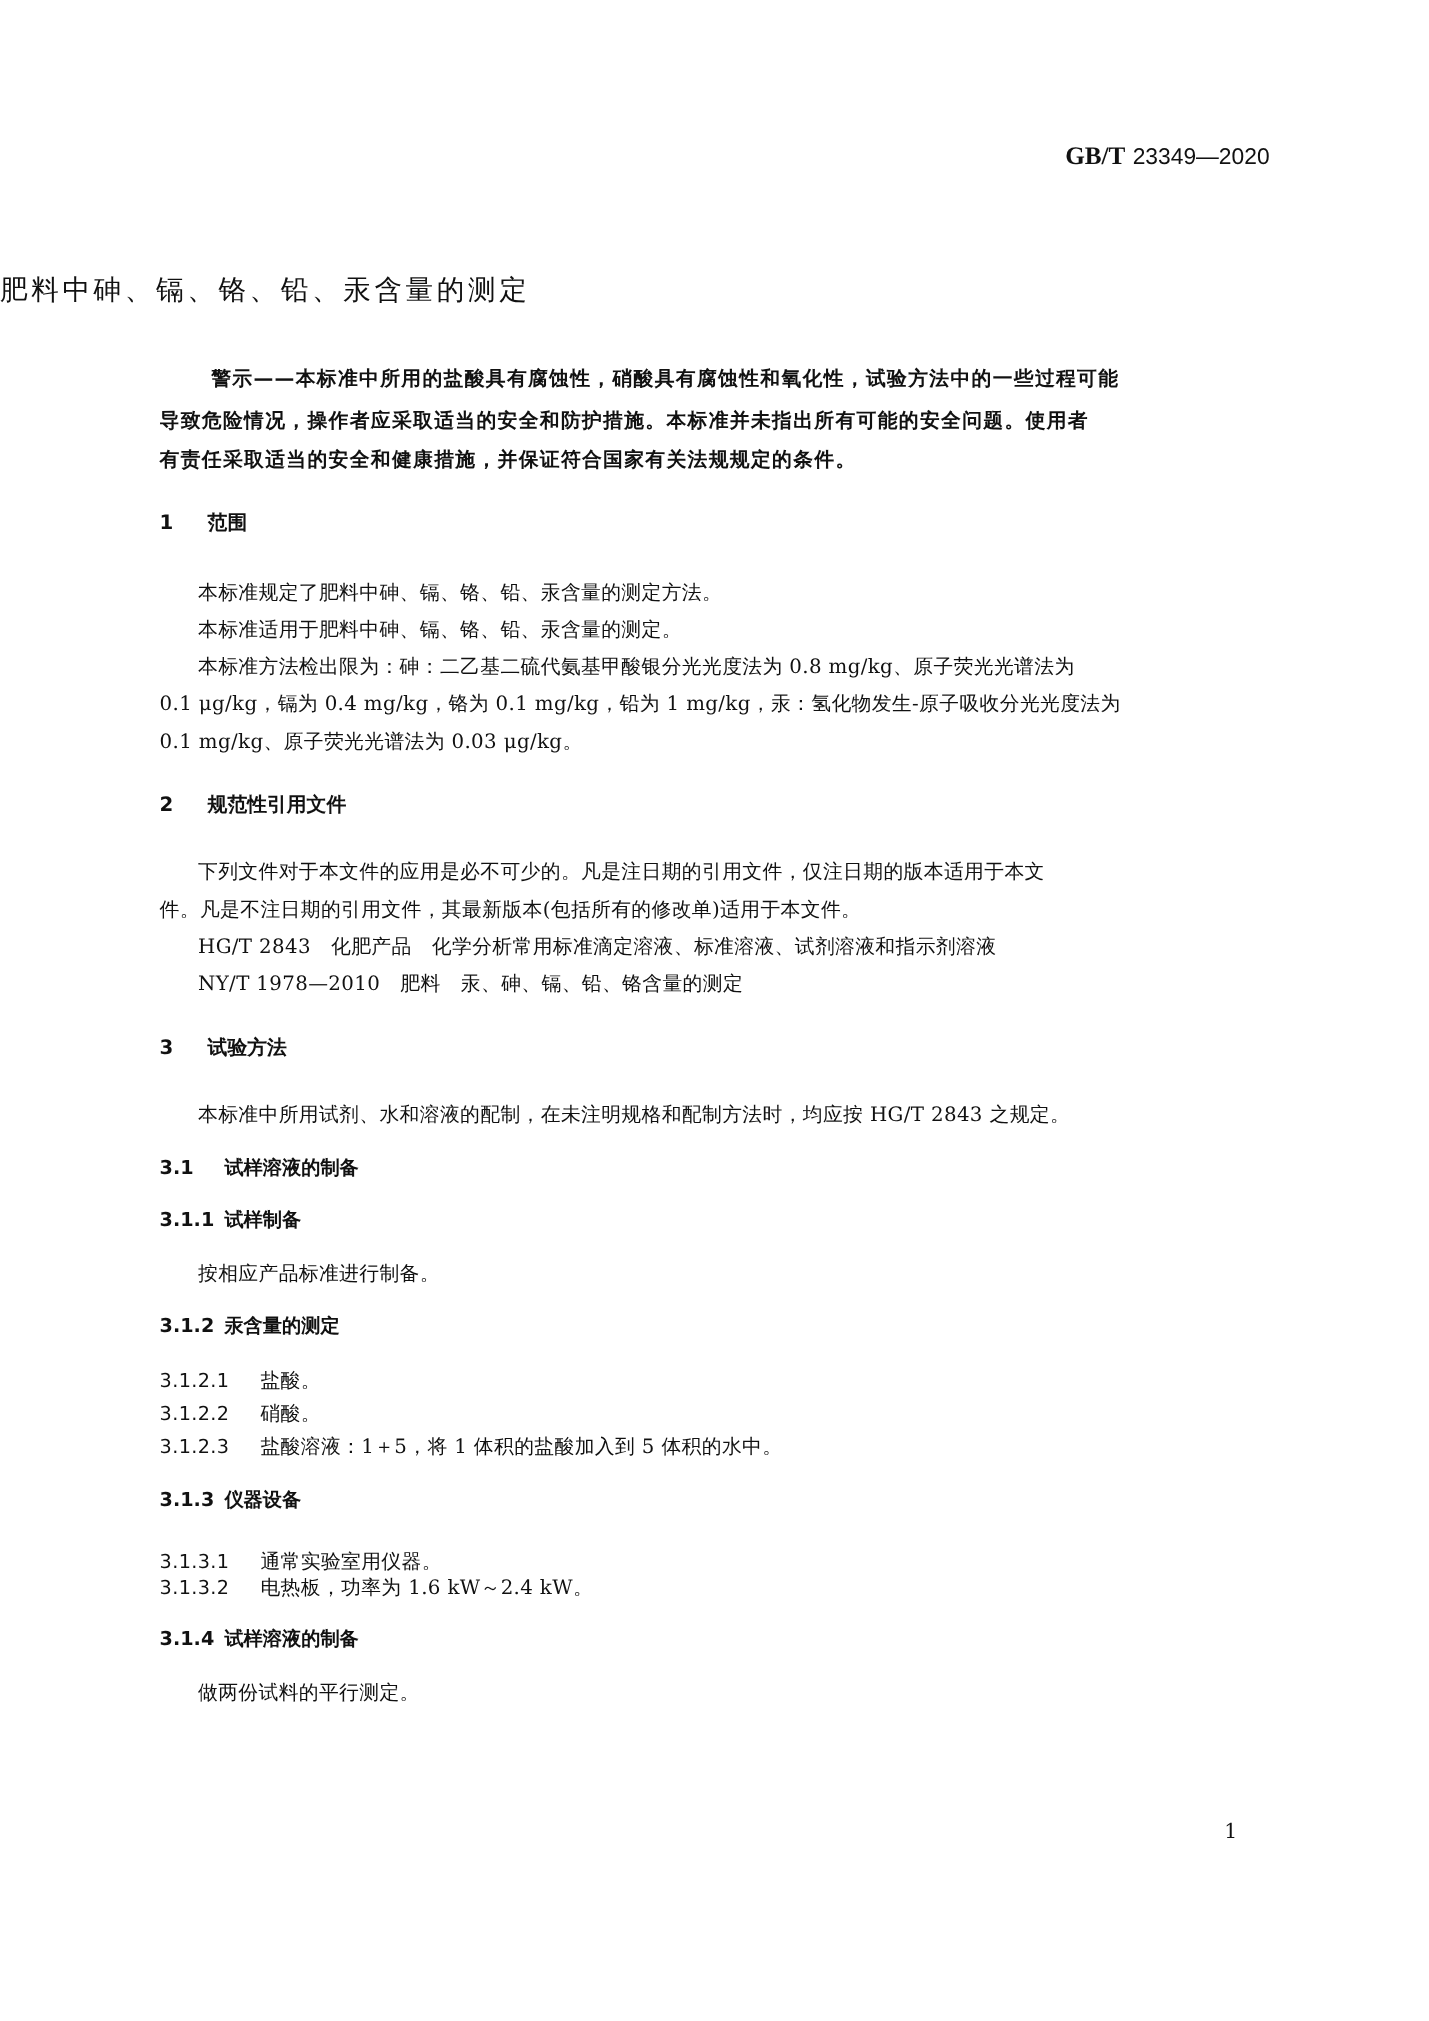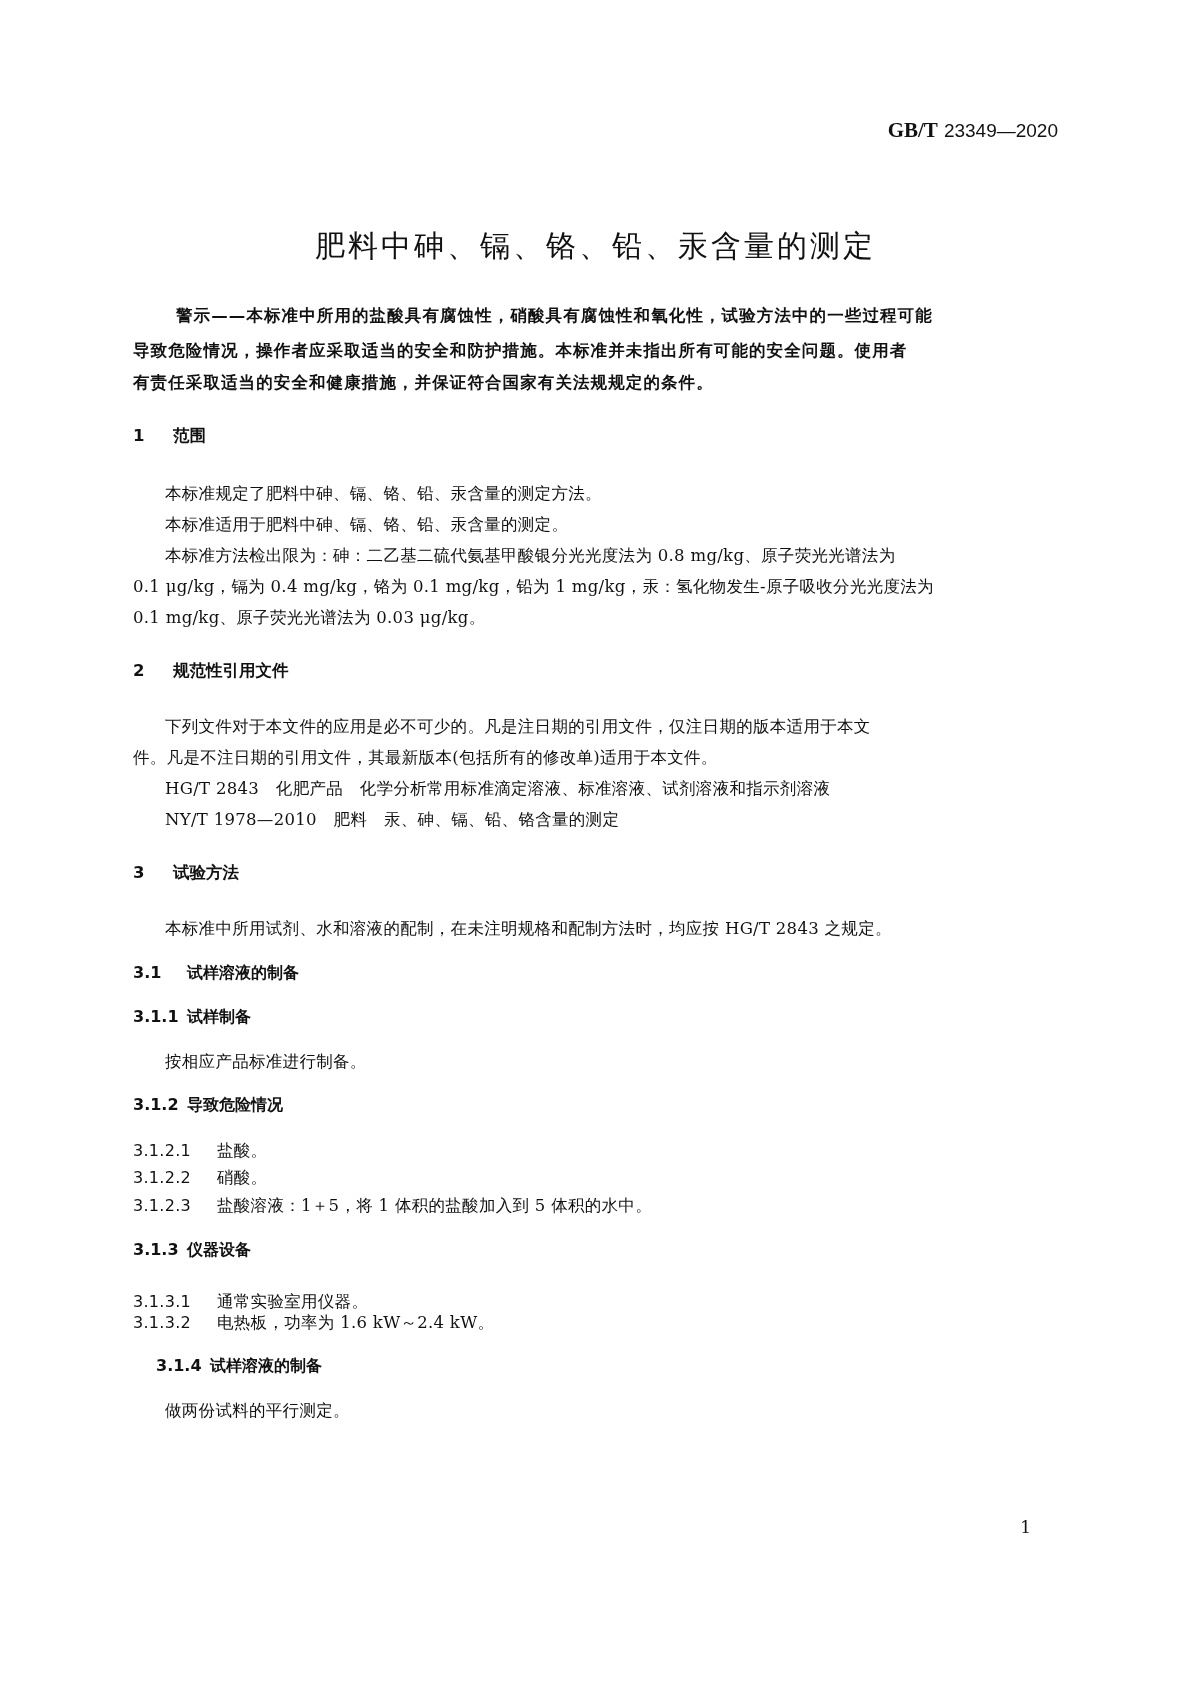--- a/index.html
+++ b/index.html
@@ -2,21 +2,21 @@
 <html><head>
 <meta charset="utf-8">
 <style>
   html, body { margin: 0; padding: 0; background: #ffffff; }
   body { width: 1191px; height: 1684px; position: relative; overflow: hidden;
          font-family: "DejaVu Serif", "Liberation Serif", serif; color: #111; }
   .abs { position: absolute; white-space: nowrap; }
   .header-code { right: 133px; top: 118px; font-size: 19px; }
   .header-code .gb { font-family: "Liberation Serif", serif; font-weight: bold; font-size: 21px; }
   .header-code .num { font-family: "Liberation Sans", sans-serif; font-size: 19px; }
-  .title { left: 0; width: 1191px; text-align: center; top: 226px; font-size: 30px;
+  .title { left: 0; width: 1191px; top: 226px; font-size: 23px;
            font-family: "DejaVu Sans", sans-serif; letter-spacing: 3px; }
   .para { font-size: 16.5px; letter-spacing: 0.3px; }
   .warn { font-family: "DejaVu Sans", sans-serif; font-weight: bold; font-size: 16.5px; letter-spacing: 1.1px; }
   .h1 { font-family: "DejaVu Sans", sans-serif; font-weight: bold; font-size: 16.5px; }
   .h1 .n { display: inline-block; width: 40px; }
   .h2 { font-family: "DejaVu Sans", sans-serif; font-weight: bold; font-size: 16px; }
   .h2 .n { display: inline-block; }
   .sub .n { font-family: "DejaVu Sans", sans-serif; display: inline-block; width: 84px; font-size: 16px; }
   .page-num { right: 160px; top: 1517px; font-size: 17px; }
 </style>
@@ -61,21 +61,21 @@
 <div class="abs h2" style="left:133px; top:963px;">
   <span class="n" style="width:54px;">3.1</span><span>试样溶液的制备</span>
 </div>
 
 <div class="abs h2" style="left:133px; top:1007px;">
   <span class="n" style="width:54px;">3.1.1</span><span>试样制备</span>
 </div>
 <div class="abs para" style="left:165px; top:1051px;">按相应产品标准进行制备。</div>
 
 <div class="abs h2" style="left:133px; top:1095px;">
-  <span class="n" style="width:54px;">3.1.2</span><span>导致危险情况</span>
+  <span class="n" style="width:54px;">3.1.2</span><span>汞含量的测定</span>
 </div>
 <div class="abs para sub" style="left:133px; top:1140px;">
   <span class="n">3.1.2.1</span><span>盐酸。</span>
 </div>
 <div class="abs para sub" style="left:133px; top:1167px;">
   <span class="n">3.1.2.2</span><span>硝酸。</span>
 </div>
 <div class="abs para sub" style="left:133px; top:1195px;">
   <span class="n">3.1.2.3</span><span>盐酸溶液：1＋5，将 1 体积的盐酸加入到 5 体积的水中。</span>
 </div>
@@ -83,18 +83,18 @@
 <div class="abs h2" style="left:133px; top:1240px;">
   <span class="n" style="width:54px;">3.1.3</span><span>仪器设备</span>
 </div>
 <div class="abs para sub" style="left:133px; top:1256px;margin-top:35px;">
   <span class="n">3.1.3.1</span><span>通常实验室用仪器。</span>
 </div>
 <div class="abs para sub" style="left:133px; top:1312px;">
   <span class="n">3.1.3.2</span><span>电热板，功率为 1.6 kW～2.4 kW。</span>
 </div>
 
-<div class="abs h2" style="left:133px; top:1356px;margin-left:23px;">
+<div class="abs h2" style="left:133px; top:1356px;">
   <span class="n" style="width:54px;">3.1.4</span><span>试样溶液的制备</span>
 </div>
 <div class="abs para" style="left:165px; top:1400px;">做两份试料的平行测定。</div>
 
 <div class="abs page-num">1</div>
 
 </body></html>

